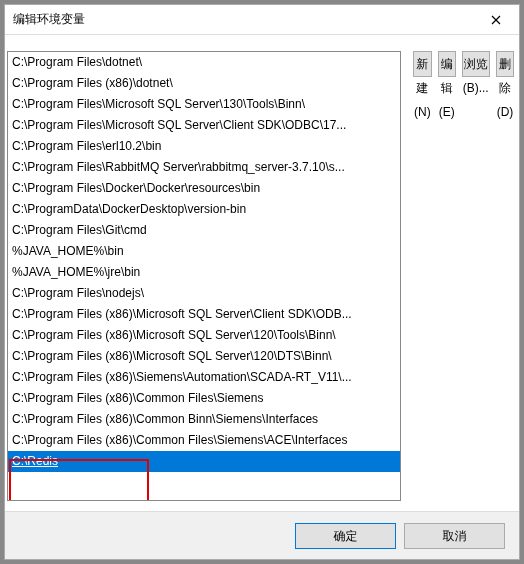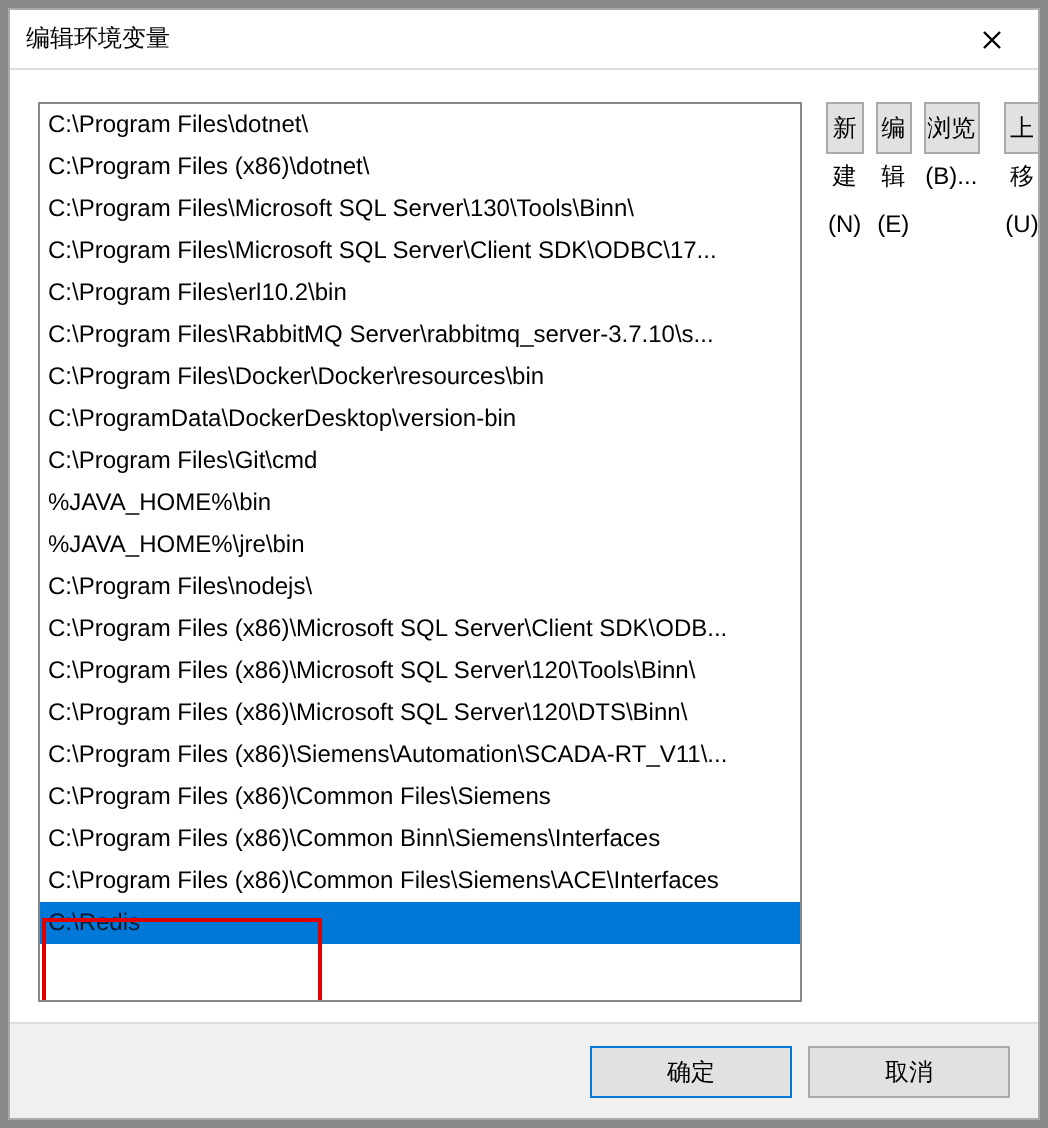--- a/index.html
+++ b/index.html
@@ -2,25 +2,25 @@
 <html><head>
 <meta charset="utf-8">
 <style>
 * { box-sizing: border-box; margin: 0; padding: 0; font-family: "Microsoft YaHei", "Segoe UI", sans-serif; font-size: 12px; }
 body { background: #888; padding: 4px; width: 524px; height: 564px; overflow: hidden; }
 .dialog { background: #fff; width: 516px; height: 556px; border: 1px solid #aaa; display: flex; flex-direction: column; justify-content: space-between; }
 .titlebar { height: 30px; display: flex; align-items: center; border-bottom: 1px solid #ddd; }
 .title { flex: 1; padding-left: 8px; }
 .close { width: 46px; height: 30px; display: flex; align-items: center; justify-content: center; }
 .close svg { width: 10px; height: 10px; }
-.main { flex: 1; display: flex; padding: 16px 14px 10px 14px; gap: 12px; }
+.main { flex: 1; display: flex; padding: 16px 14px 10px 2px; gap: 12px; }
 .listbox { flex: 1; border: 1px solid #888; background: #fff; overflow: hidden; position: relative; }
 .items { position: absolute; inset: 0; overflow-y: auto; }
 .item { height: 21px; line-height: 21px; padding: 0 4px; white-space: nowrap; overflow: hidden; text-overflow: ellipsis; border-bottom: 0; }
-.item.selected { background: #0078d7; color: #0f172a; }
+.item.selected { background: #0078d7; color: #ffffff; text-decoration: underline; }
 .item.input { height: 21px; }
 .item.input input { width: 100%; height: 100%; border: none; outline: none; padding: 0 4px; font-size: 12px; }
 .highlight-box { position: absolute; border: 2px solid #e00000; pointer-events: none; left: 1px; top: 407px; width: 140px; height: 45px; }
 .sidebuttons { width: 92px; display: flex; gap: 6px; }
 .sidebuttons .spacer1 { height: 50px; }
 .sidebuttons .spacer2 { height: 20px; }
 .btn { height: 26px; border: 1px solid #aaa; background: #e1e1e1; text-align: center; line-height: 24px; }
 .footer { height: 48px; border-top: 1px solid #ddd; background: #f0f0f0; display: flex; align-items: center; justify-content: flex-end; padding-right: 14px; gap: 8px; }
 .footer .btn { width: 101px; }
 .footer .btn.primary { border-color: #0078d7; }
@@ -69,20 +69,21 @@
           <div class="item selected">C:\Redis</div>
           <div class="item input"><input style=""></div>
         </div>
       <div class="highlight-box"></div>
     </div>
 
     <div class="sidebuttons">
       <div class="btn">新建(N)</div>
       <div class="btn">编辑(E)</div>
       <div class="btn">浏览(B)...</div>
+      <div class="btn">删除(D)</div>
       <div class="spacer1"></div>
       <div class="btn">上移(U)</div>
       <div class="btn">下移(O)</div>
       <div class="spacer2"></div>
       <div class="btn">编辑文本(T)...</div>
     </div>
 
   </div>
 
   <div class="footer">

